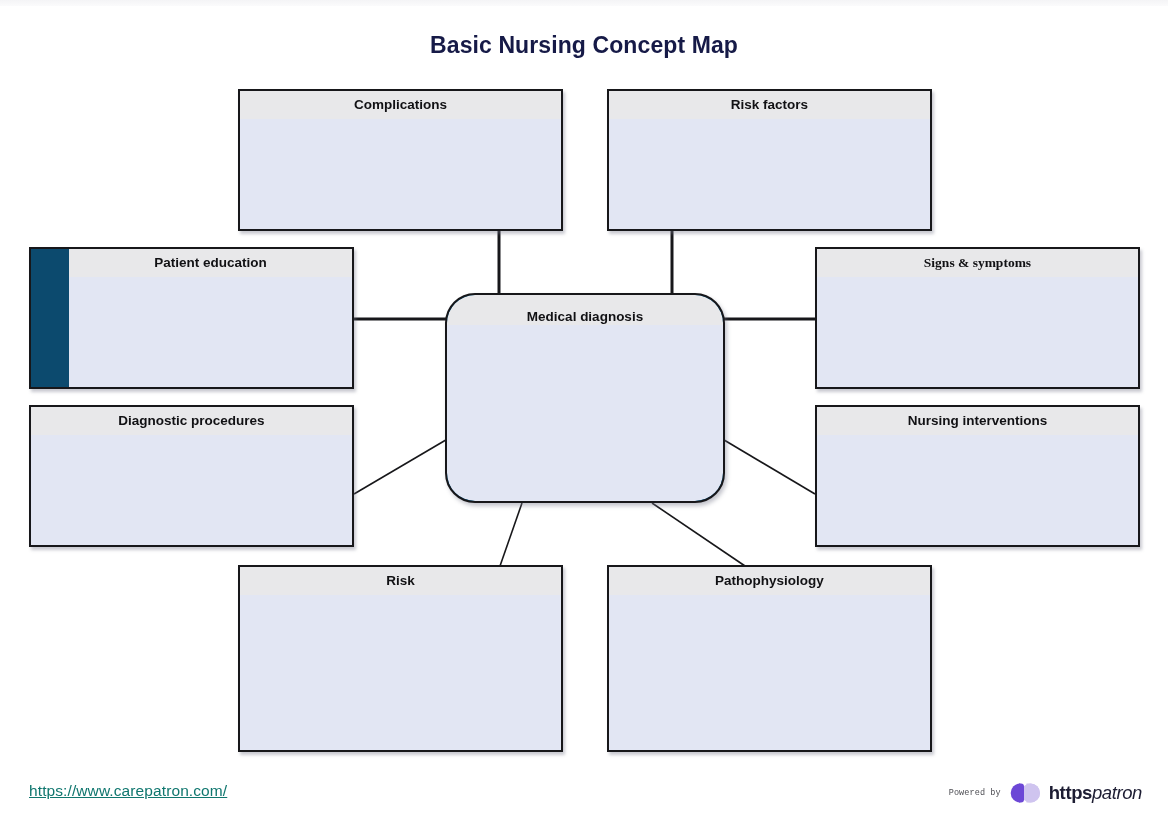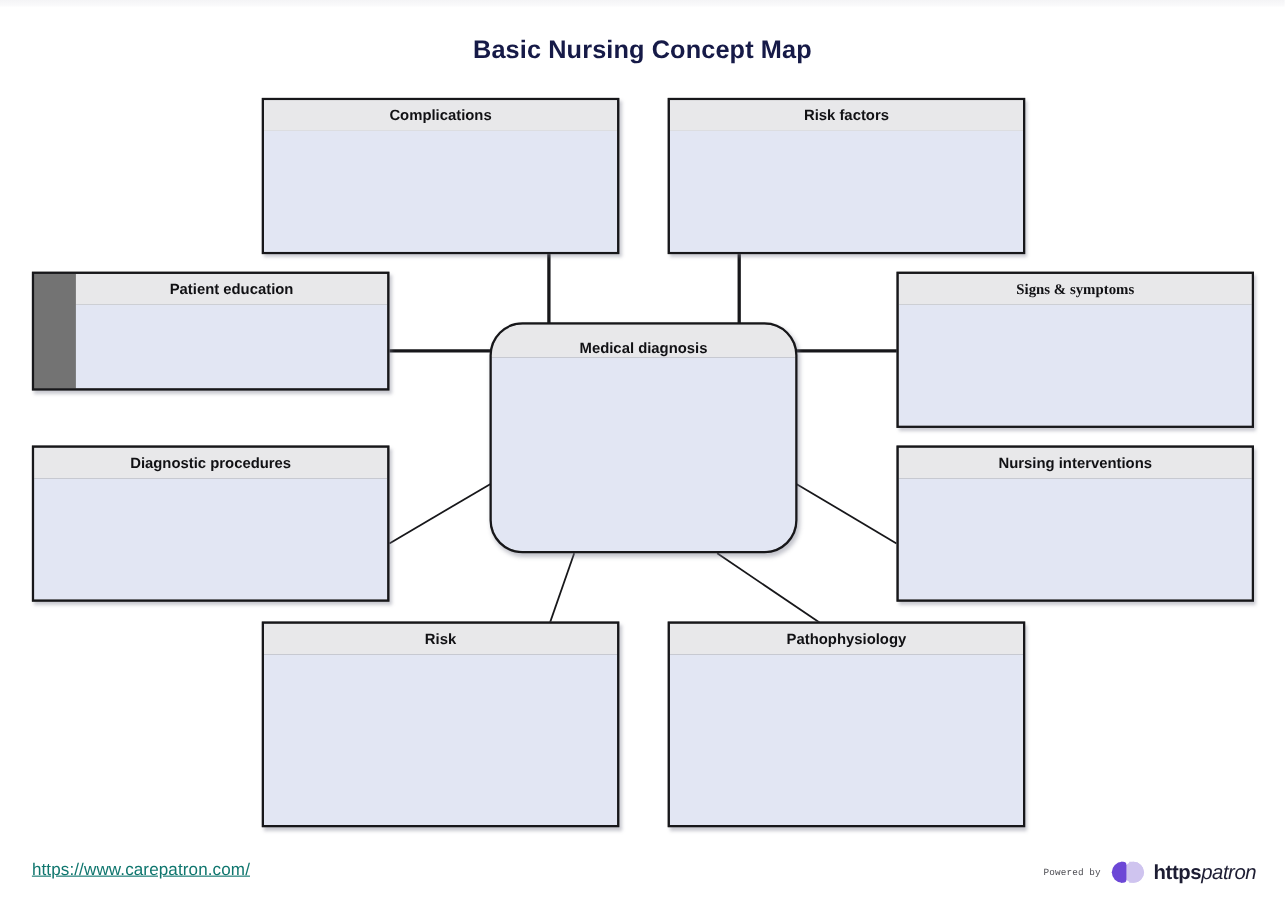--- a/index.html
+++ b/index.html
@@ -46,21 +46,21 @@
     left: 0; top: 0;
     width: 1168px;
     height: 830px;
     z-index: 1;
   }
 
   
   .node {
     position: absolute;
     z-index: 2;
-    background: #737373;
+    background: #0c4a6e;
     border: 2px solid #17171a;
     box-shadow: 2px 3px 3px rgba(120,122,140,0.40);
     overflow: hidden;
   }
 
   .node .node-head {
     height: 28px;
     background: #e8e8ea;
     display: flex;
     align-items: center;
@@ -158,21 +158,21 @@
           <div class="node-title">Complications</div>
         </div>
         <div class="node-body"></div>
       </div>
       <div class="node" style="left: 607px; top: 89px; width: 325px; height: 142px;">
         <div class="node-head">
           <div class="node-title">Risk factors</div>
         </div>
         <div class="node-body"></div>
       </div>
-      <div class="node" style="left: 29px; top: 247px; width: 325px; height: 108px; padding-left: 38px;">
+      <div class="node" style="left: 29px; top: 247px; width: 325px; height: 142px; padding-left: 38px;">
         <div class="node-head">
           <div class="node-title">Patient education</div>
         </div>
         <div class="node-body"></div>
       </div>
       <div class="node" style="left: 815px; top: 247px; width: 325px; height: 142px; font-family: Liberation Serif, serif;">
         <div class="node-head">
           <div class="node-title">Signs &amp; symptoms</div>
         </div>
         <div class="node-body"></div>

